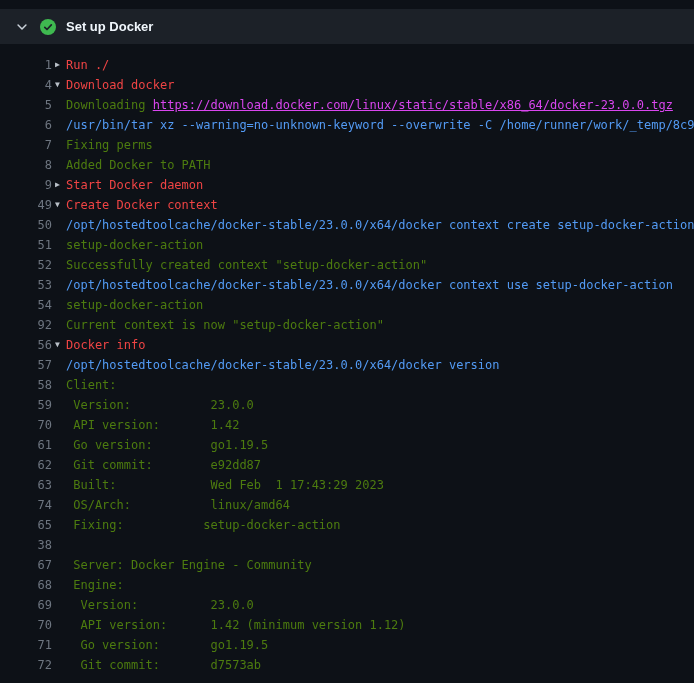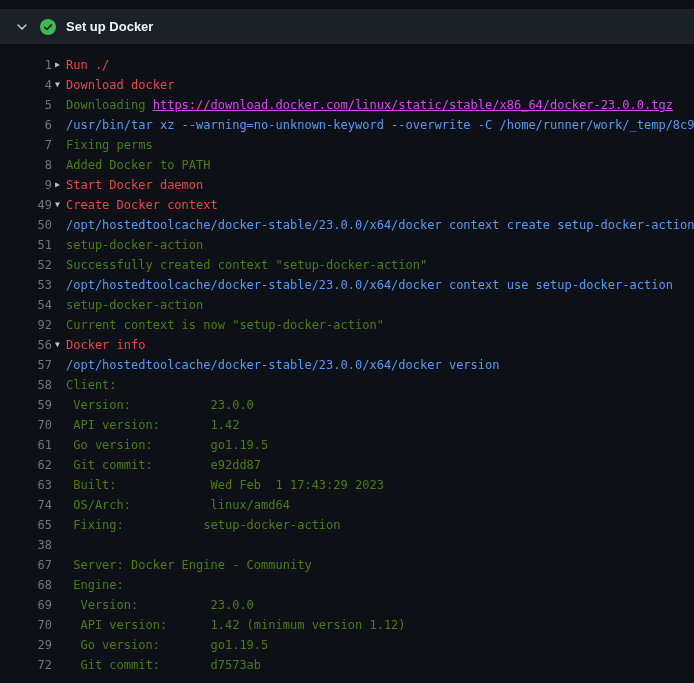--- a/index.html
+++ b/index.html
@@ -103,17 +103,17 @@
       <div class="log-line"><a class="line-num">61</a><span class="arrow"></span><span class="line-text"><span class="seg-plain"> Go version:        go1.19.5</span></span></div>
       <div class="log-line"><a class="line-num">62</a><span class="arrow"></span><span class="line-text"><span class="seg-plain"> Git commit:        e92dd87</span></span></div>
       <div class="log-line"><a class="line-num">63</a><span class="arrow"></span><span class="line-text"><span class="seg-plain"> Built:             Wed Feb  1 17:43:29 2023</span></span></div>
       <div class="log-line"><a class="line-num">74</a><span class="arrow"></span><span class="line-text"><span class="seg-plain"> OS/Arch:           linux/amd64</span></span></div>
       <div class="log-line"><a class="line-num">65</a><span class="arrow"></span><span class="line-text"><span class="seg-plain"> Fixing:           setup-docker-action</span></span></div>
       <div class="log-line"><a class="line-num">38</a><span class="arrow"></span><span class="line-text"></span></div>
       <div class="log-line"><a class="line-num">67</a><span class="arrow"></span><span class="line-text"><span class="seg-plain"> Server: Docker Engine - Community</span></span></div>
       <div class="log-line"><a class="line-num">68</a><span class="arrow"></span><span class="line-text"><span class="seg-plain"> Engine:</span></span></div>
       <div class="log-line"><a class="line-num">69</a><span class="arrow"></span><span class="line-text"><span class="seg-plain">  Version:          23.0.0</span></span></div>
       <div class="log-line"><a class="line-num">70</a><span class="arrow"></span><span class="line-text"><span class="seg-plain">  API version:      1.42 (minimum version 1.12)</span></span></div>
-      <div class="log-line"><a class="line-num">29</a><span class="arrow"></span><span class="line-text"><span class="seg-plain">  Go version:       go1.19.5</span></span></div>
+      <div class="log-line"><a class="line-num">71</a><span class="arrow"></span><span class="line-text"><span class="seg-plain">  Go version:       go1.19.5</span></span></div>
       <div class="log-line"><a class="line-num">72</a><span class="arrow"></span><span class="line-text"><span class="seg-plain">  Git commit:       d7573ab</span></span></div>
     </div>
 
 </div>
 
 </body></html>

